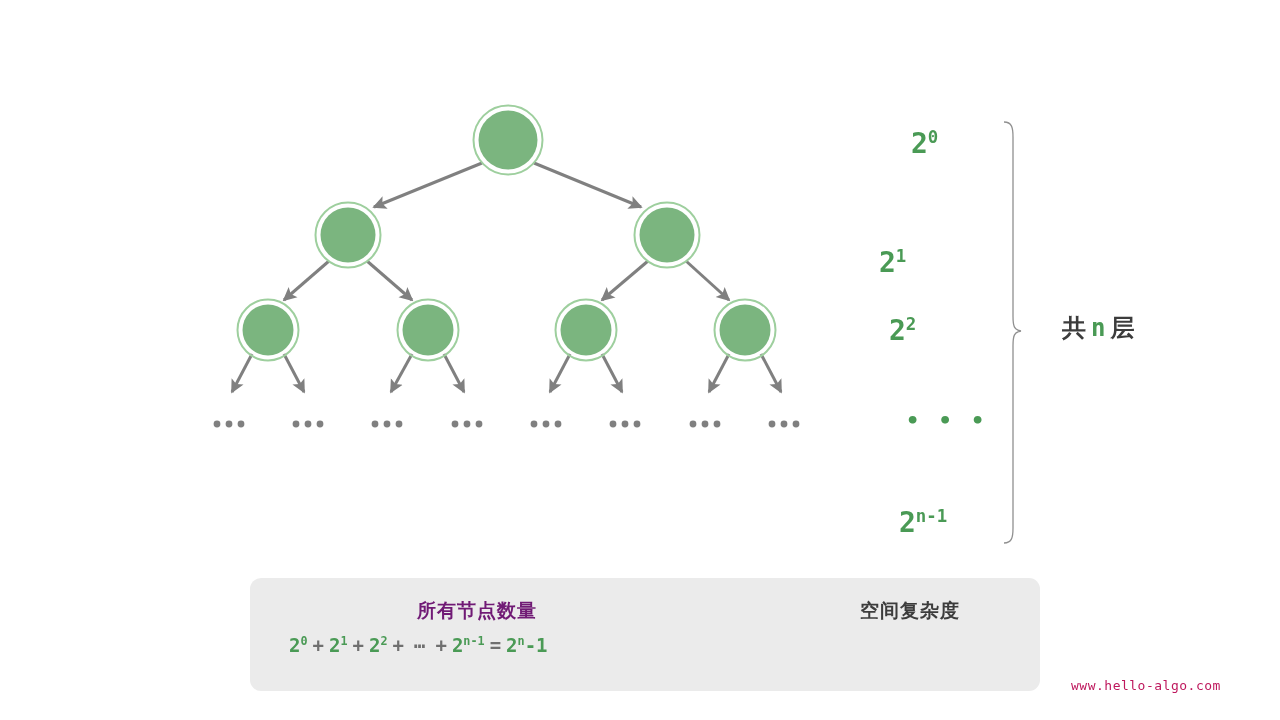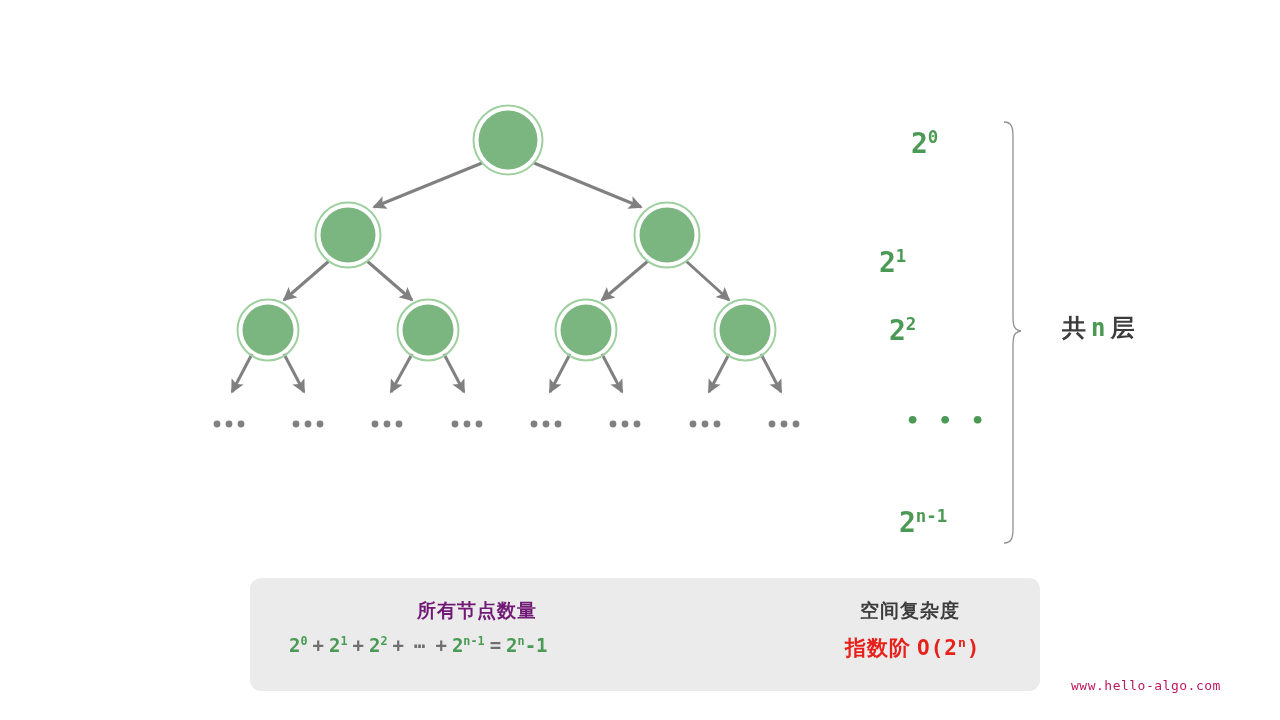--- a/index.html
+++ b/index.html
@@ -275,19 +275,16 @@
   <div class="abs" id="summary-box"></div>
 
   <div class="abs" id="summary-nodes-title">所有节点数量</div>
 
   <div class="abs" id="summary-formula">
     <span class="t"><span>2</span><sup>0</sup></span><span class="op">+</span><span class="t"><span>2</span><sup>1</sup></span><span class="op">+</span><span class="t"><span>2</span><sup>2</sup></span><span class="op">+</span><span class="op">⋯</span><span class="op">+</span><span class="t"><span>2</span><sup>n-1</sup></span><span class="op">=</span><span class="t"><span>2</span><sup>n</sup><span>-1</span></span>
   </div>
 
   <div class="abs" id="summary-complexity-title">空间复杂度</div>
 
-  <div class="abs" id="summary-complexity-value">
-    <span>指数阶</span><span class="big-o"><span>O(2</span><sup>n</sup><span>)</span></span>
-  </div>
 
   <div class="abs" id="watermark">www.hello-algo.com</div>
 
 </div>
 
 </body></html>

